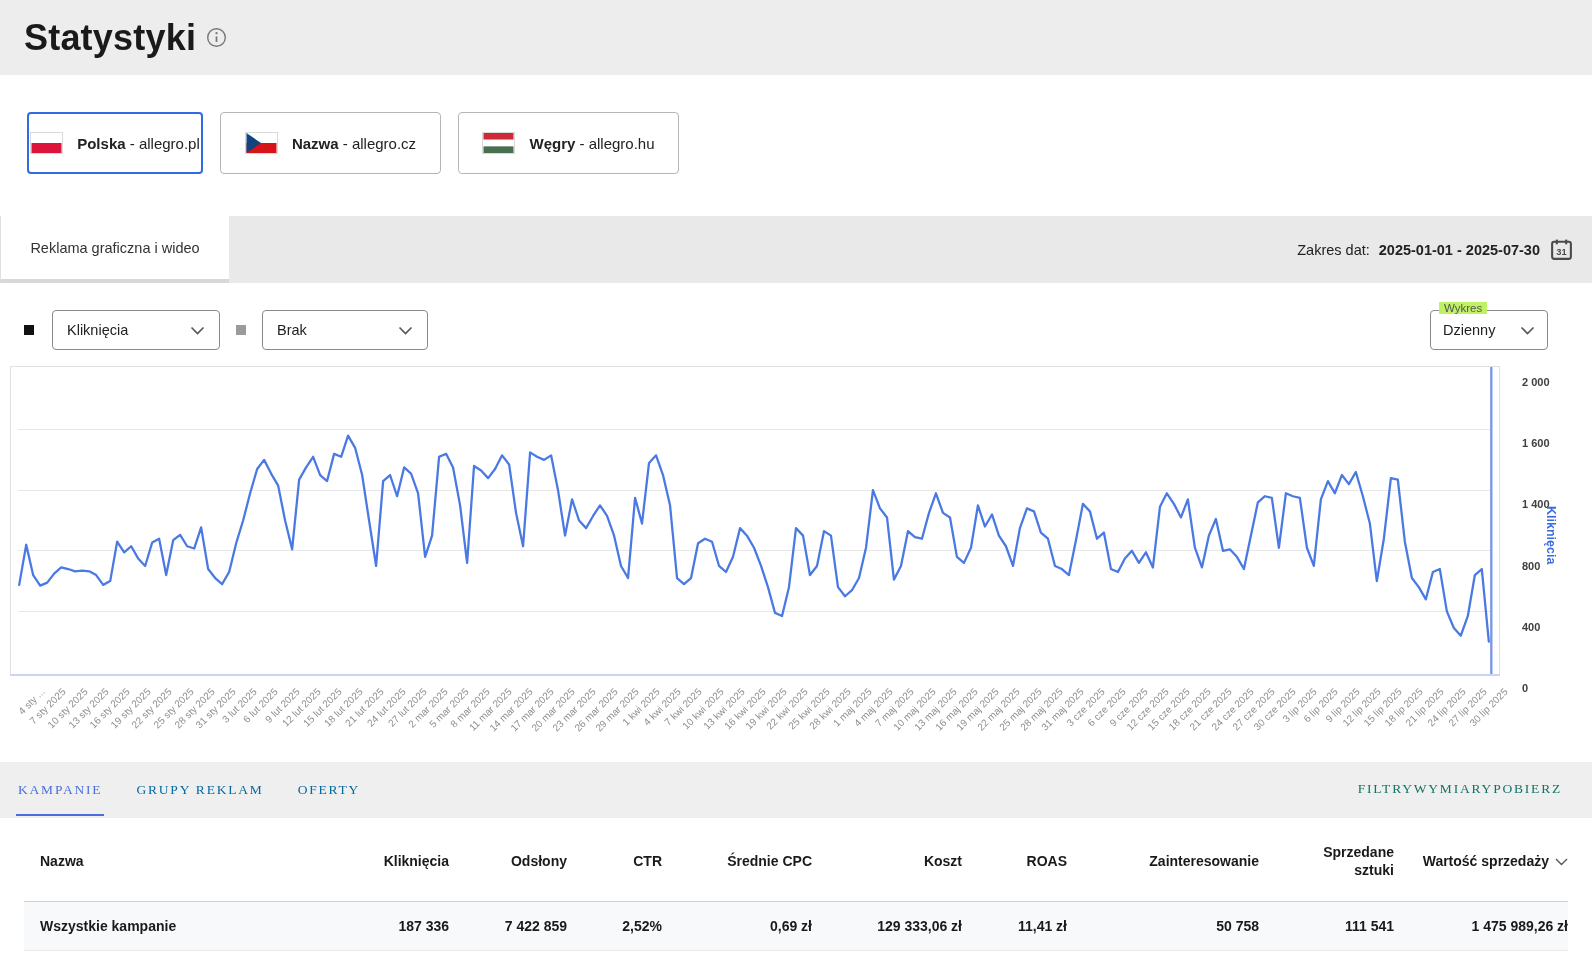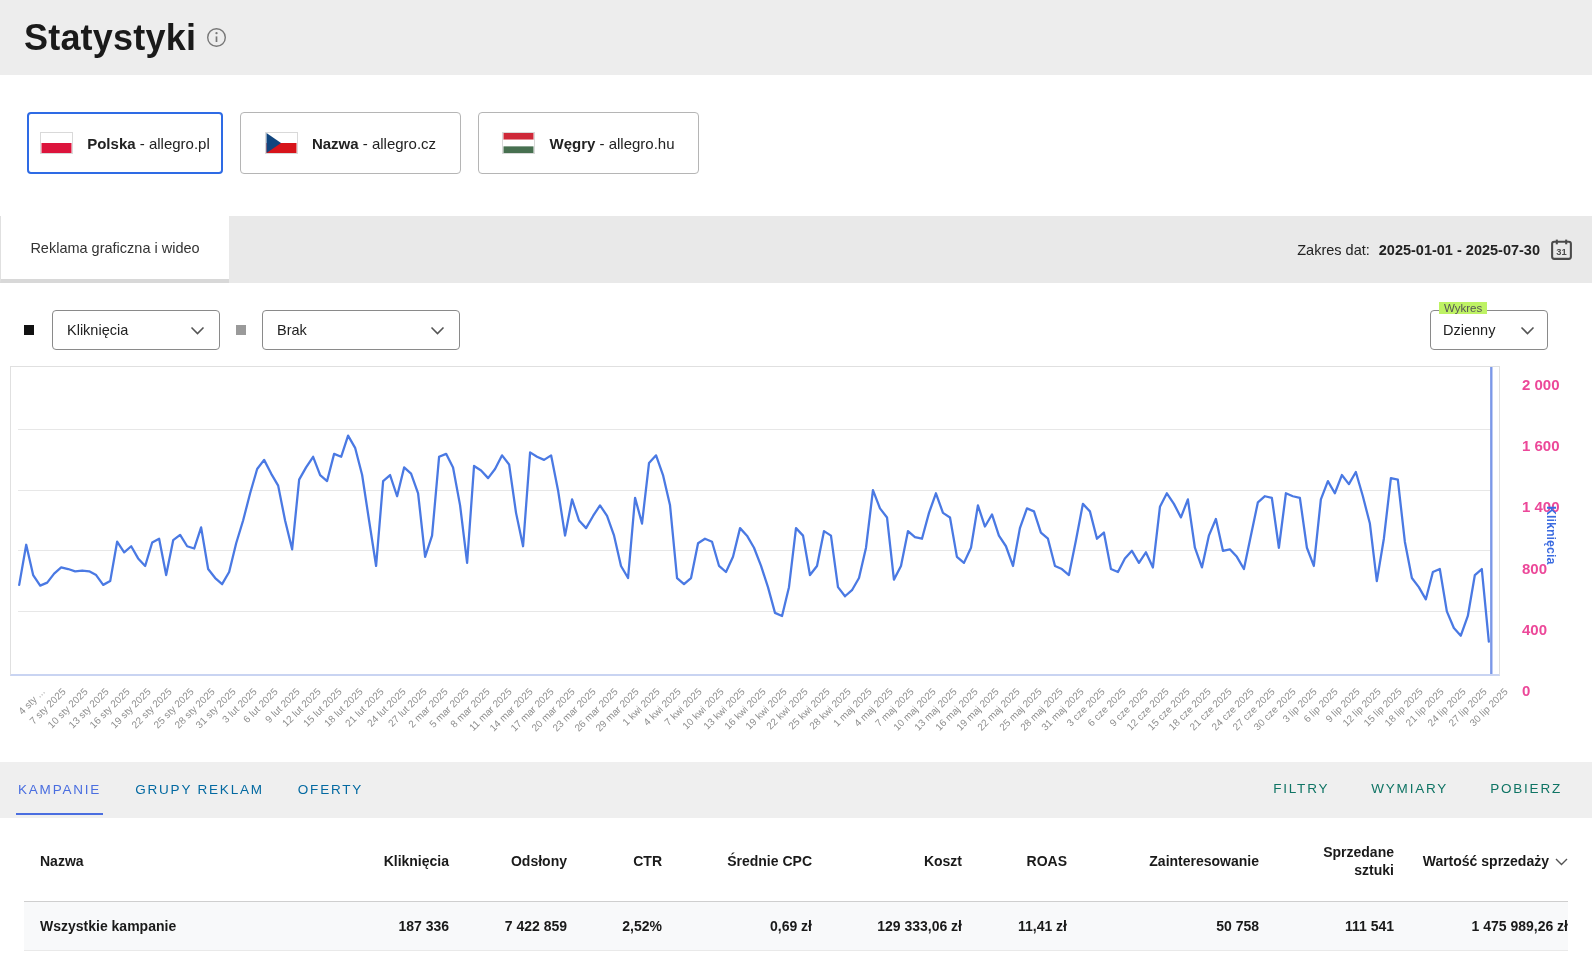--- a/index.html
+++ b/index.html
@@ -11,62 +11,62 @@
   .page-title { font-size:36px; font-weight:600; color:#1a1a1a; letter-spacing:.2px; }
   .info-icon { margin-left:10px; display:inline-flex; }
 
   
   .markets { background:#fff; padding:37px 0 42px 27px; display:flex; gap:17px; }
   .market-btn { height:62px; background:#fff; border:1px solid #b5b5b5; border-radius:4px;
                 display:flex; align-items:center; justify-content:center; gap:14px; cursor:pointer; }
   .market-btn.selected { border:2px solid #2e6be5; }
   .market-btn .flag { width:33px; height:22px; display:block; border:1px solid #d9d9d9; }
   .market-btn .lbl { font-size:15px; color:#222; white-space:nowrap; }
-  .w-pl{width:196px}.w-cz{width:221px}.w-sk{width:221px}.w-hu{width:221px}
+  .w-pl{width:176px}.w-cz{width:221px}.w-sk{width:221px}.w-hu{width:221px}
 
   
   .tabbar { background:#e9e9e9; height:67px; display:flex; align-items:stretch; }
   .main-tab { width:229px; display:flex; align-items:center; justify-content:center;
               font-size:14.5px; cursor:pointer; background:#fff; }
   .main-tab.active { border-top:3px solid #3c68e0; color:#3c68e0; }
   .main-tab.inactive { border-left:1px solid #e0e0e0; border-bottom:4px solid #d8d8d8; color:#333; }
   .daterange { margin-left:auto; display:flex; align-items:center; gap:9px; padding-right:18px; font-size:14.5px; color:#222; }
   .daterange .val { font-weight:700; }
 
   
   .controls { display:flex; align-items:center; padding:27px 44px 0 24px; background:#fff; }
   .sq { width:10px; height:10px; display:inline-block; }
   .select-box { height:40px; border:1px solid #8a8a8a; border-radius:4px; background:#fff;
                 display:flex; align-items:center; justify-content:space-between; padding:0 14px;
                 font-size:14.5px; color:#222; cursor:pointer; }
   .sb1 { width:168px; margin-left:18px; }
-  .sb2 { width:198px; margin-left:16px; }
+  .sb2 { width:166px; margin-left:16px; }
   .sq2 { margin-left:16px; }
   .fieldset { position:relative; width:118px; height:40px; border:1px solid #8a8a8a; border-radius:4px;
               margin-left:auto; display:flex; align-items:center; justify-content:space-between;
               padding:0 12px; font-size:14.5px; cursor:pointer; background:#fff; }
   .fieldset .legend { position:absolute; top:-9px; left:8px; background:#bef264; padding:0 5px;
                       font-size:11.5px; color:#555; }
 
   
   .chart-area { position:relative; height:310px; margin:16px 0 0 10px; }
   .chart-frame { width:1490px; height:310px; border:1px solid #e0e0e0; border-bottom:2px solid #c9d4f2; }
-  #y-axis span { position:absolute; left:1512px; font-size:15px; font-weight:700; color:#ec4899; white-space:nowrap; }
+  #y-axis span { position:absolute; left:1512px; font-size:11px; font-weight:700; color:#404040; white-space:nowrap; }
   .ylabel-vert { position:absolute; left:1548px; top:140px; font-size:12.5px; font-weight:700; color:#3b6be0;
                  transform:rotate(90deg); transform-origin:left top; white-space:nowrap; }
   #x-axis { position:relative; height:72px; margin-left:10px; overflow:hidden; }
   #x-axis span { position:absolute; top:10px; width:84px; text-align:right; font-size:10px; color:#8f8f8f;
                  white-space:nowrap; transform:rotate(-45deg); transform-origin:100% 0; }
 
   
-  .report-band { background:#efefef; height:56px; display:flex; align-items:center; padding:0 30px 3px 16px; margin-top:14px; }
+  .report-band { background:#efefef; height:56px; display:flex; align-items:center; padding:0 30px 3px 16px; margin-top:14px;font-family:Liberation Serif, serif; }
   .rtab { font-size:13.5px; letter-spacing:1.8px; color:#0369a1; padding:20px 2px 16px; margin-right:30px;
           border-bottom:2px solid transparent; cursor:pointer; }
   .rtab.active { color:#4a6ee0; border-bottom-color:#4a6ee0; }
-  .actions { margin-left:auto; display:flex; gap:42px; }
+  .actions { margin-left:auto; display:flex; }
   .action-link { font-size:13.5px; letter-spacing:1.8px; color:#0f7464; cursor:pointer; }
 
   
   table.stats { border-collapse:collapse; table-layout:fixed; margin-left:24px; width:1544px; background:#fff; }
   table.stats th { font-size:14px; font-weight:700; color:#1a1a1a; text-align:right; vertical-align:middle;
                    padding:26px 0 22px; border-bottom:1px solid #cfcfcf; line-height:1.25; }
   table.stats th:first-child { text-align:left; padding-left:16px; }
   table.stats td { font-size:14px; font-weight:700; color:#1a1a1a; text-align:right; padding:16px 0;
                    background:#f8f9fa; border-bottom:1px solid #e9e9e9; }
   table.stats td:first-child { text-align:left; padding-left:16px; }

